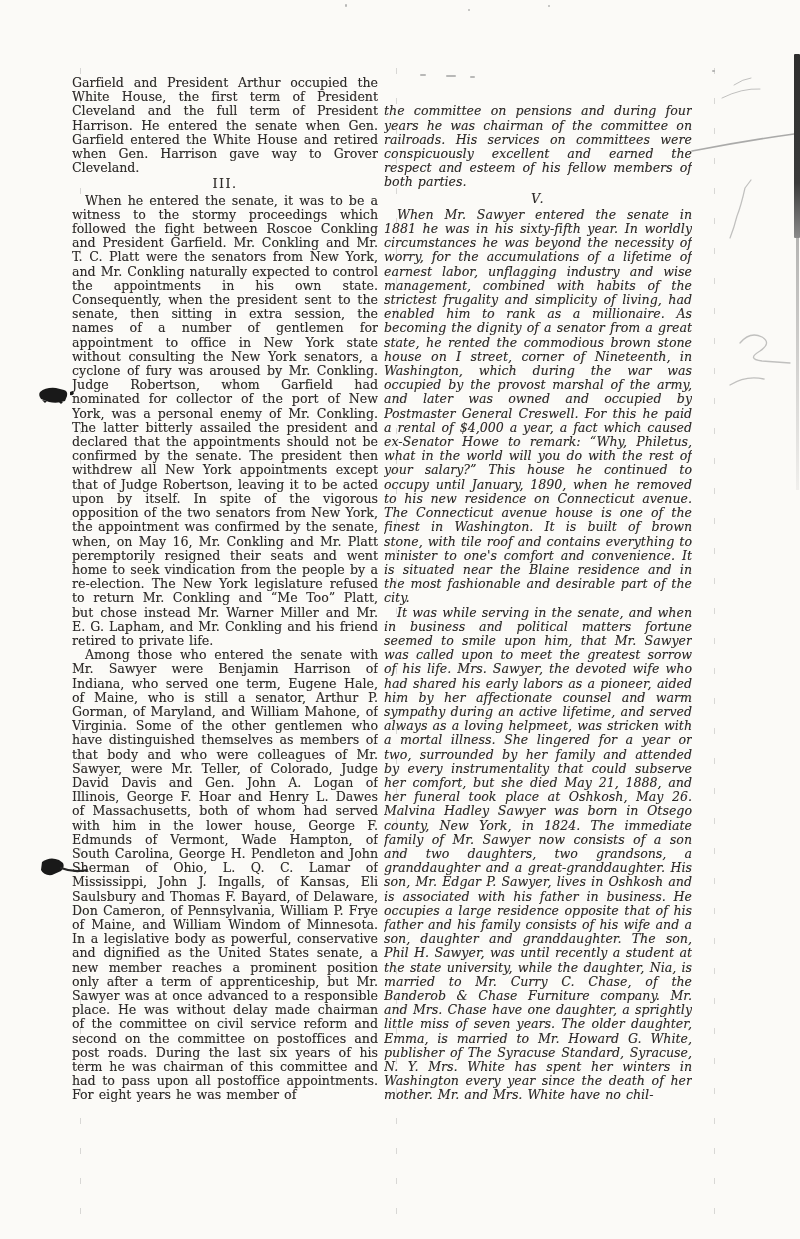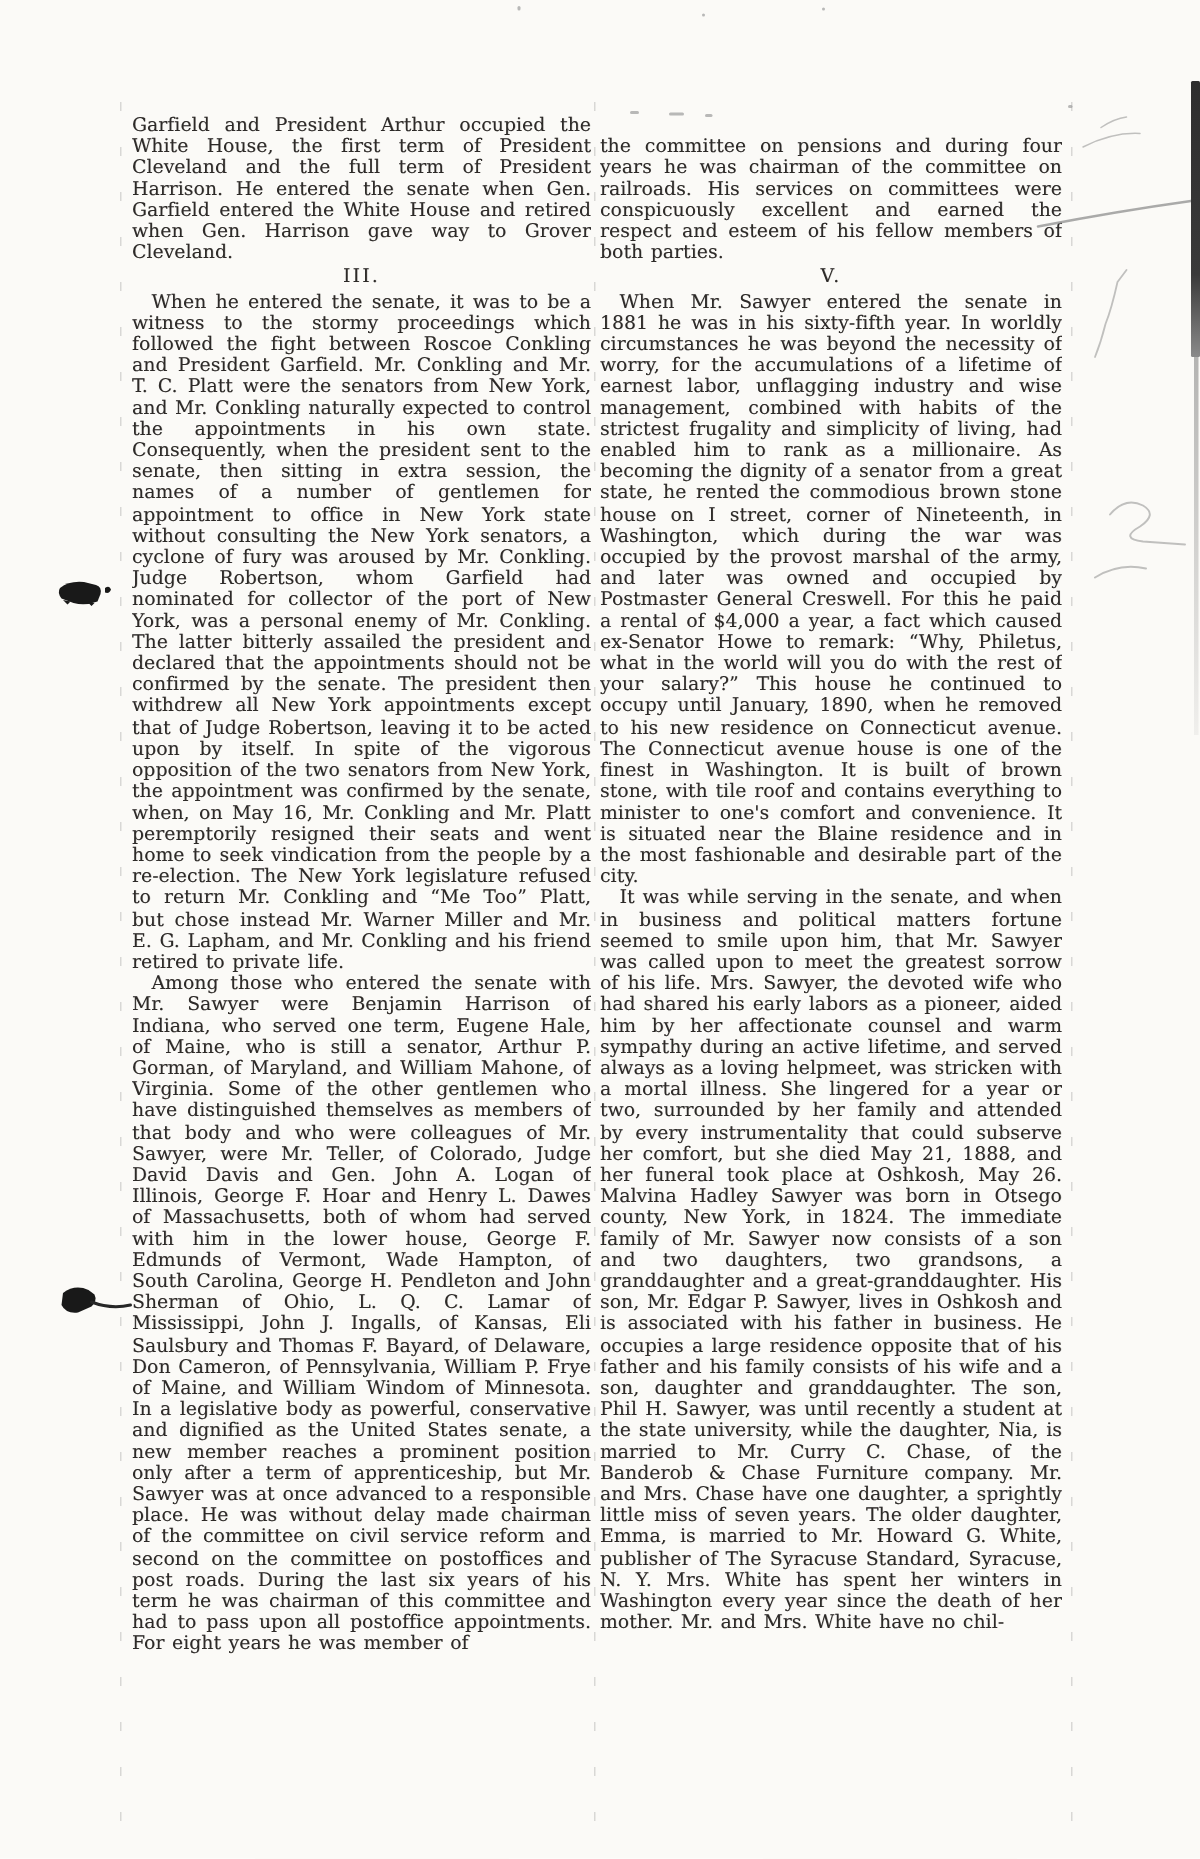--- a/index.html
+++ b/index.html
@@ -20,26 +20,26 @@
   .rule{
     position:absolute;top:68px;bottom:22px;width:1px;opacity:.45;
     background:repeating-linear-gradient(to bottom,
       rgba(110,110,110,.55) 0 6px, rgba(110,110,110,0) 6px 30px);
   }
   .rule-left{left:80px;}
   .rule-mid{left:396px;}
   .rule-right{left:714px;}
 
   .columns{
-    position:absolute;left:88px;top:76px;width:620px;
-    display:flex;align-items:center;
+    position:absolute;left:72px;top:76px;width:620px;
+    display:flex;align-items:flex-end;
   }
   .column{overflow:hidden;}
   .col-left{width:306px;margin-right:6px;}
-  .col-right{width:308px;}
+  .col-right{width:308px;font-style:italic;}
 
   .para{
     margin:0;
     text-align:justify;
     font-size:12.5px;
     line-height:14.2px;
     text-indent:13px;
     letter-spacing:.05px;
     word-spacing:1px;
     text-shadow:.3px .3px 0 rgba(45,42,40,.35);

